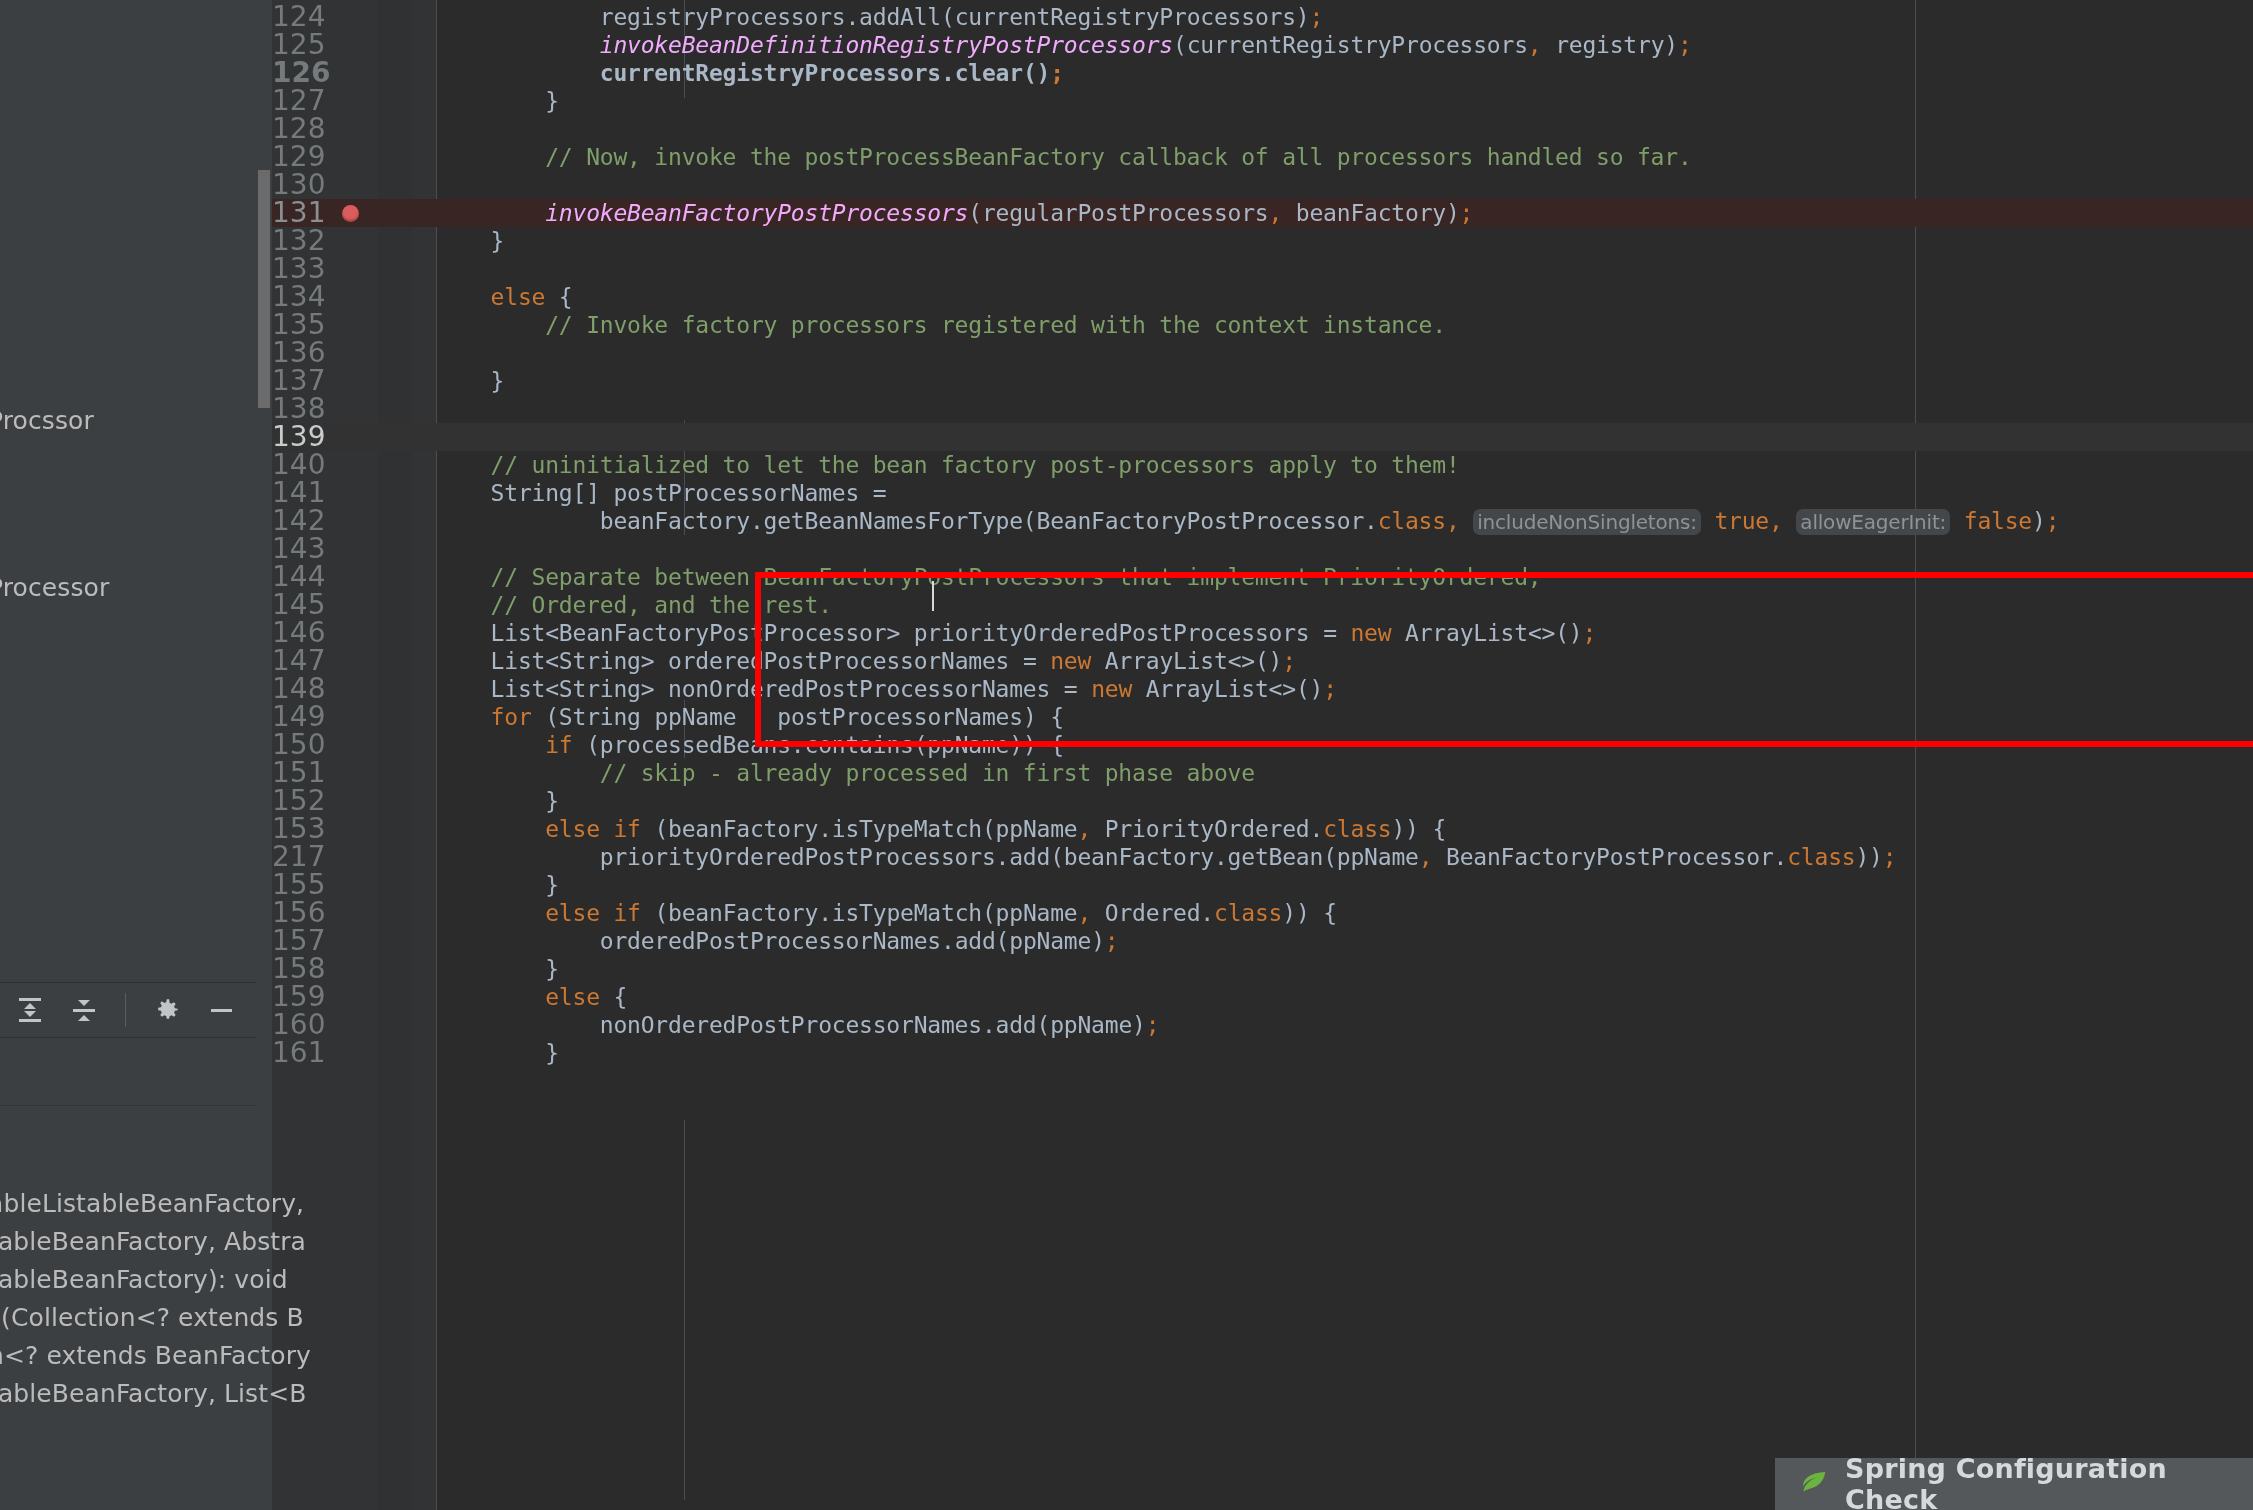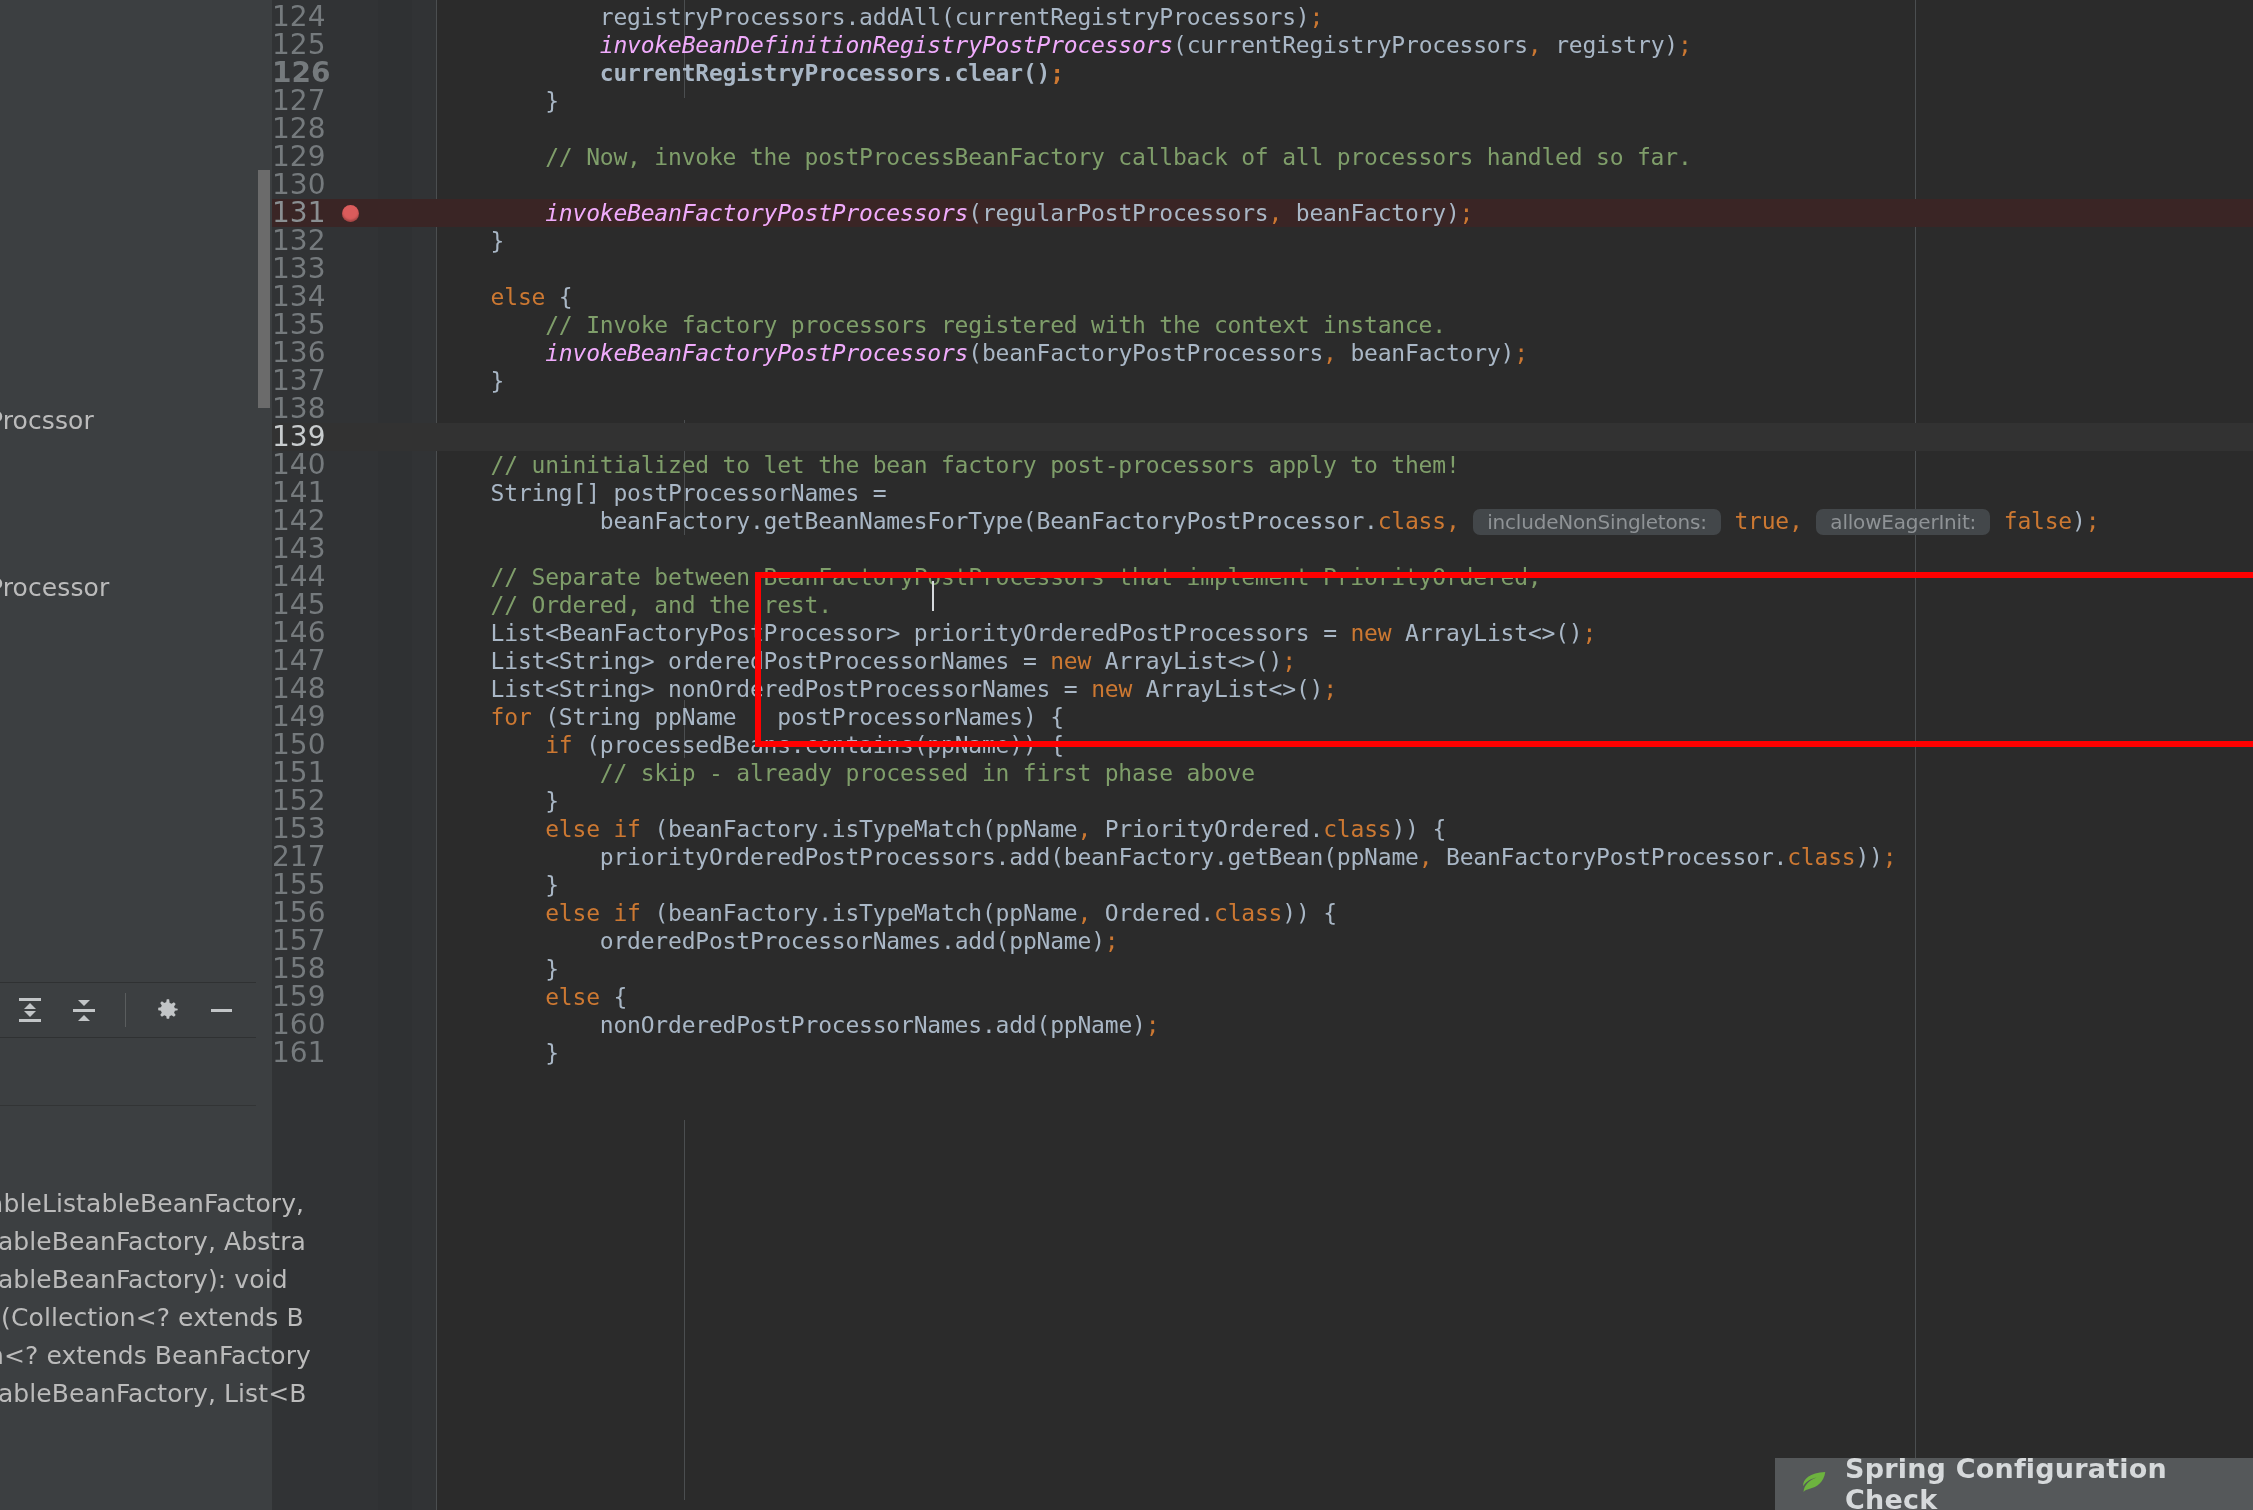--- a/index.html
+++ b/index.html
@@ -71,21 +71,21 @@
   }
 
   
   .cmt{color:#7f9e6a;}
   .kw{color:#cc7832;}
   .mth{font-style:italic;color:#f0abfc;}
   .pun{color:#cc7832;}
   .def{color:#a9b7c6;}
   .hint{
     background:#43474a;color:#8f9396;border-radius:7px;
-    padding:1px 14px;font-size:20px;
+    padding:1px 4px;font-size:20px;
     font-family:"DejaVu Sans","Liberation Sans",sans-serif;
   }
 
   
   .iguide{position:absolute;width:1px;background:#4b4e50;}
   
   #margin-guide{position:absolute;left:1643px;top:0;width:1px;height:1446px;background:#4b4e50;}
   #margin-guide2{position:absolute;left:1643px;top:1446px;width:1px;height:64px;background:#4b4e50;}
 
   
@@ -219,21 +219,20 @@
       <div class="row" style="top: 283px;">
         <div class="ln">134</div>
         <div class="code">    <span class="kw">else</span> <span class="def">{</span></div>
       </div>
       <div class="row" style="top: 311px;">
         <div class="ln">135</div>
         <div class="code">        <span class="cmt">// Invoke factory processors registered with the context instance.</span></div>
       </div>
       <div class="row" style="top: 339px;">
         <div class="ln">136</div>
-        <div class="code">        <span class="mth">invokeBeanFactoryPostProcessors</span><span class="def">(</span><span class="def">beanFactoryPostProcessors</span><span class="pun">,</span> <span class="def">beanFactory</span><span class="def">)</span><span class="pun">;</span></div>
       </div>
       <div class="row" style="top: 367px;">
         <div class="ln">137</div>
         <div class="code">    <span class="def">}</span></div>
       </div>
       <div class="row" style="top: 395px;">
         <div class="ln">138</div>
         <div class="code"></div>
       </div>
       <div class="row caret-row" style="top: 423px;">

